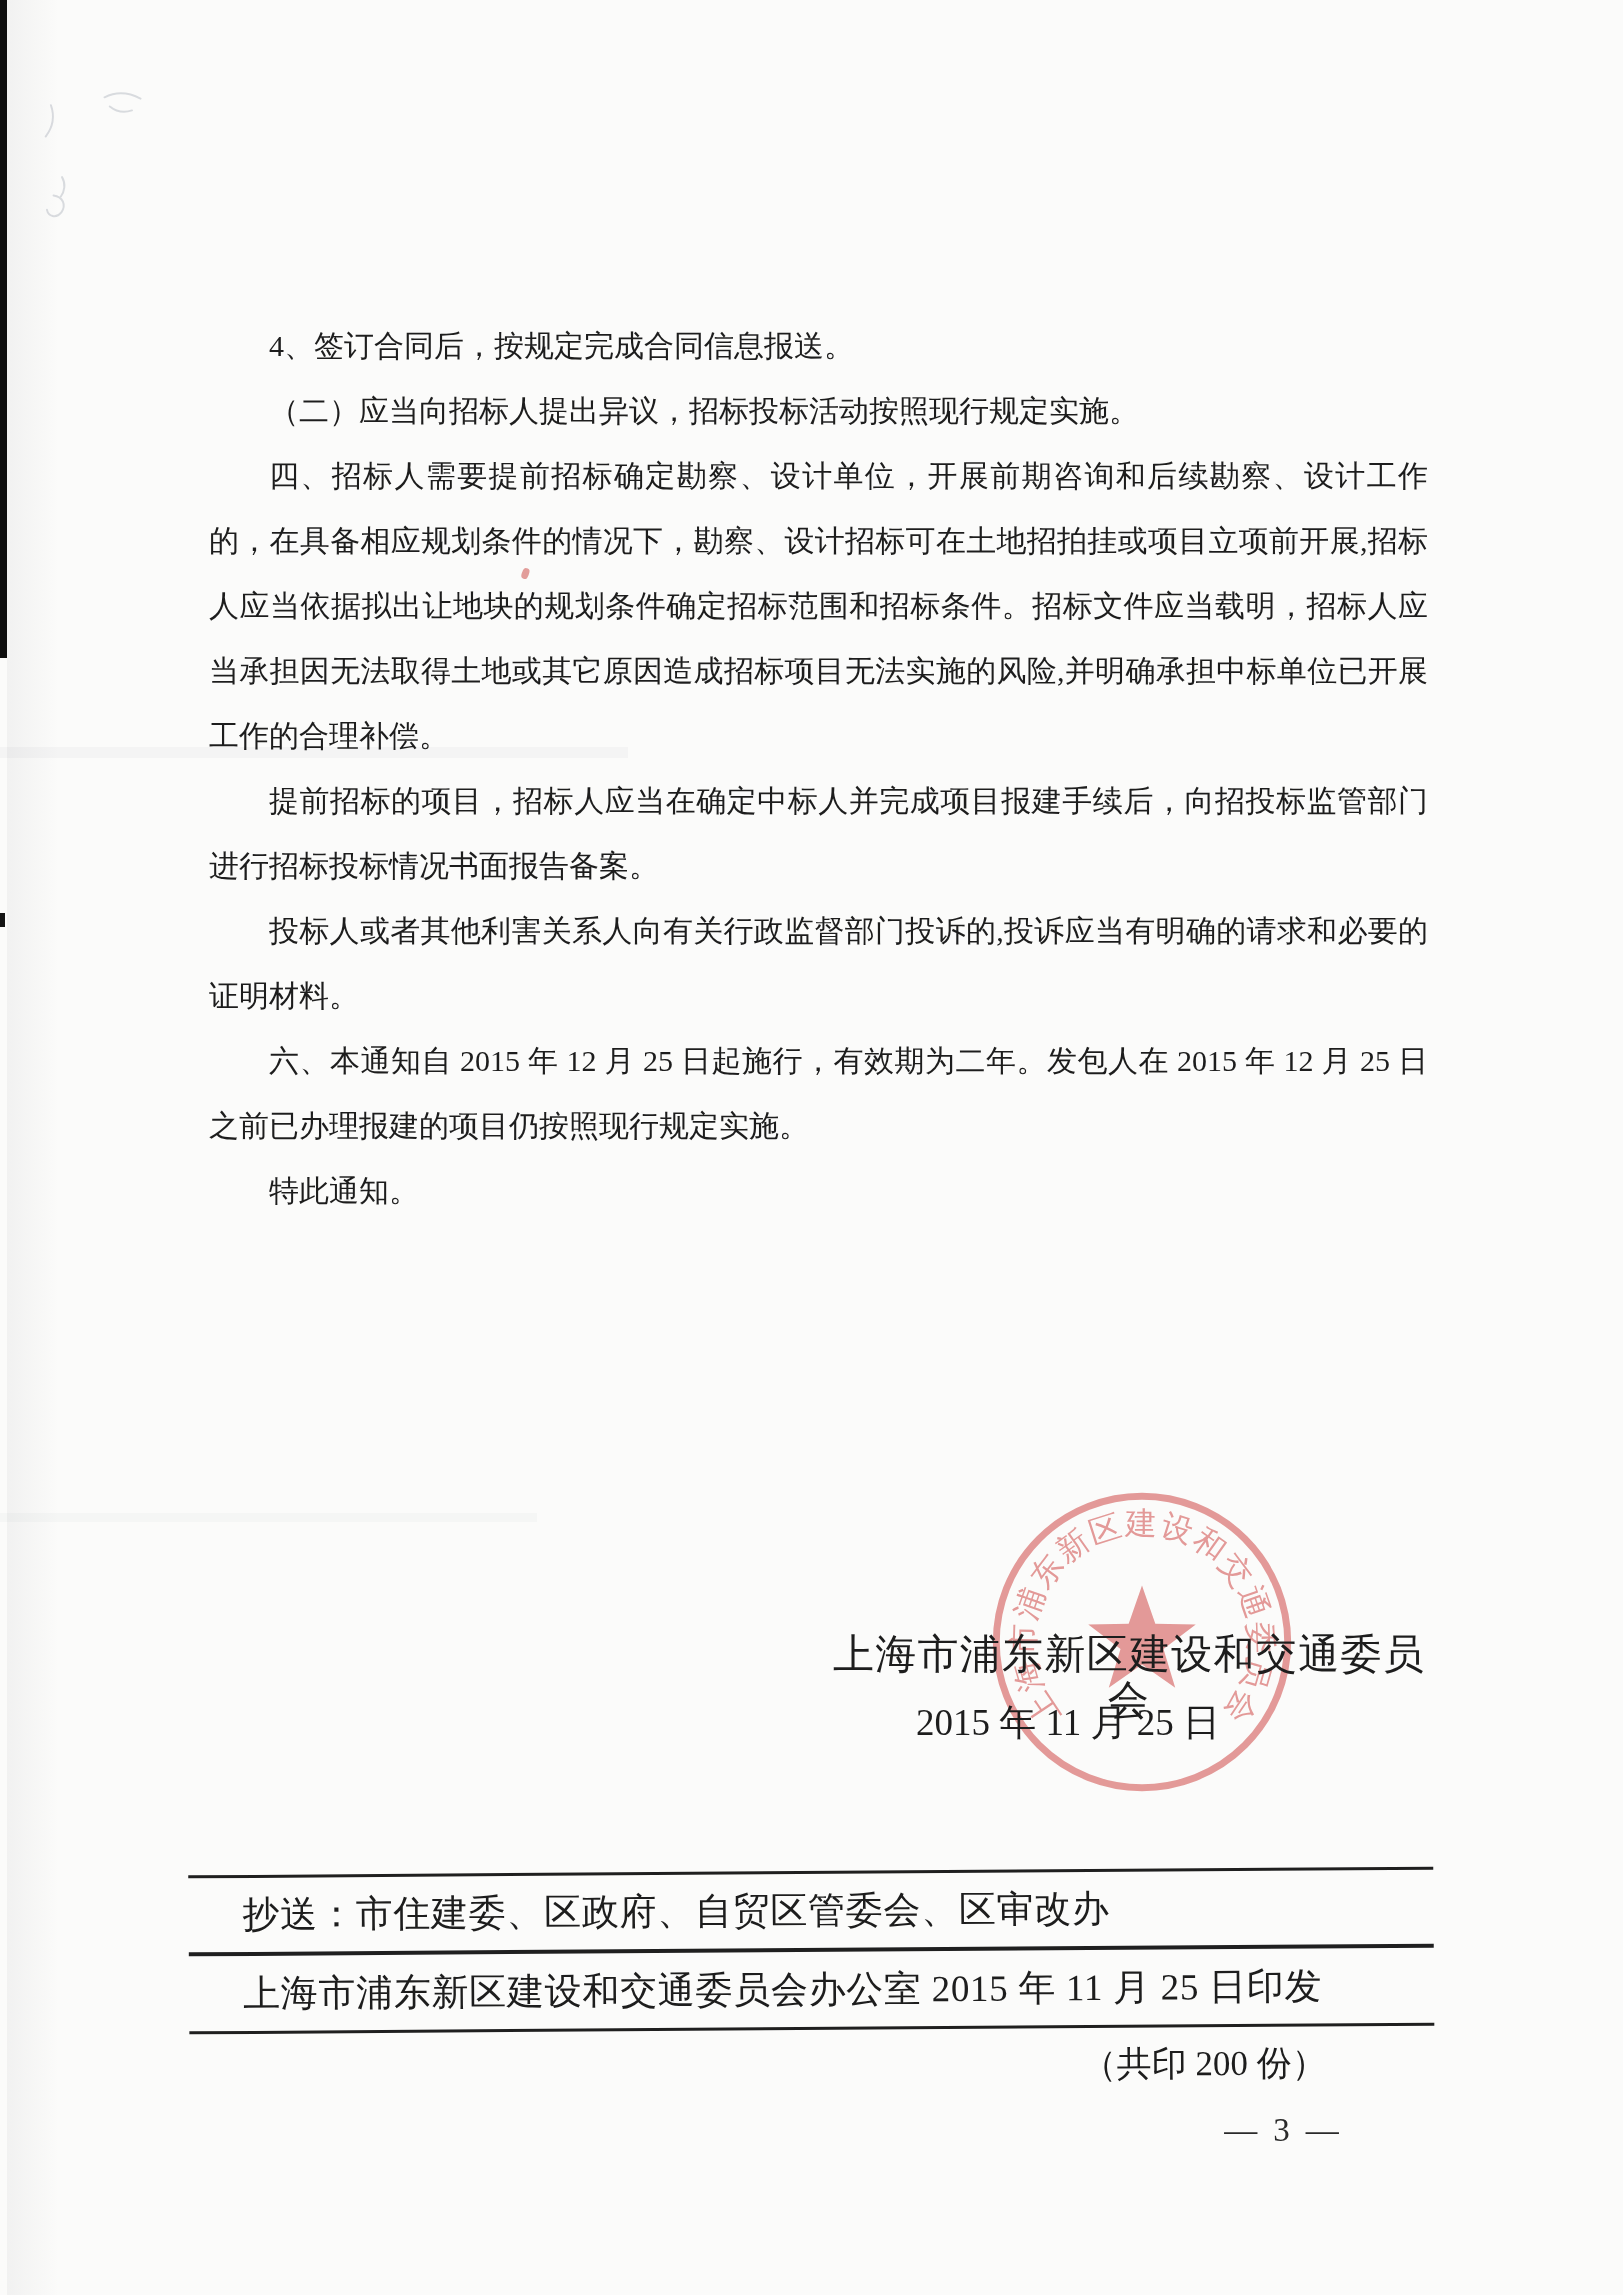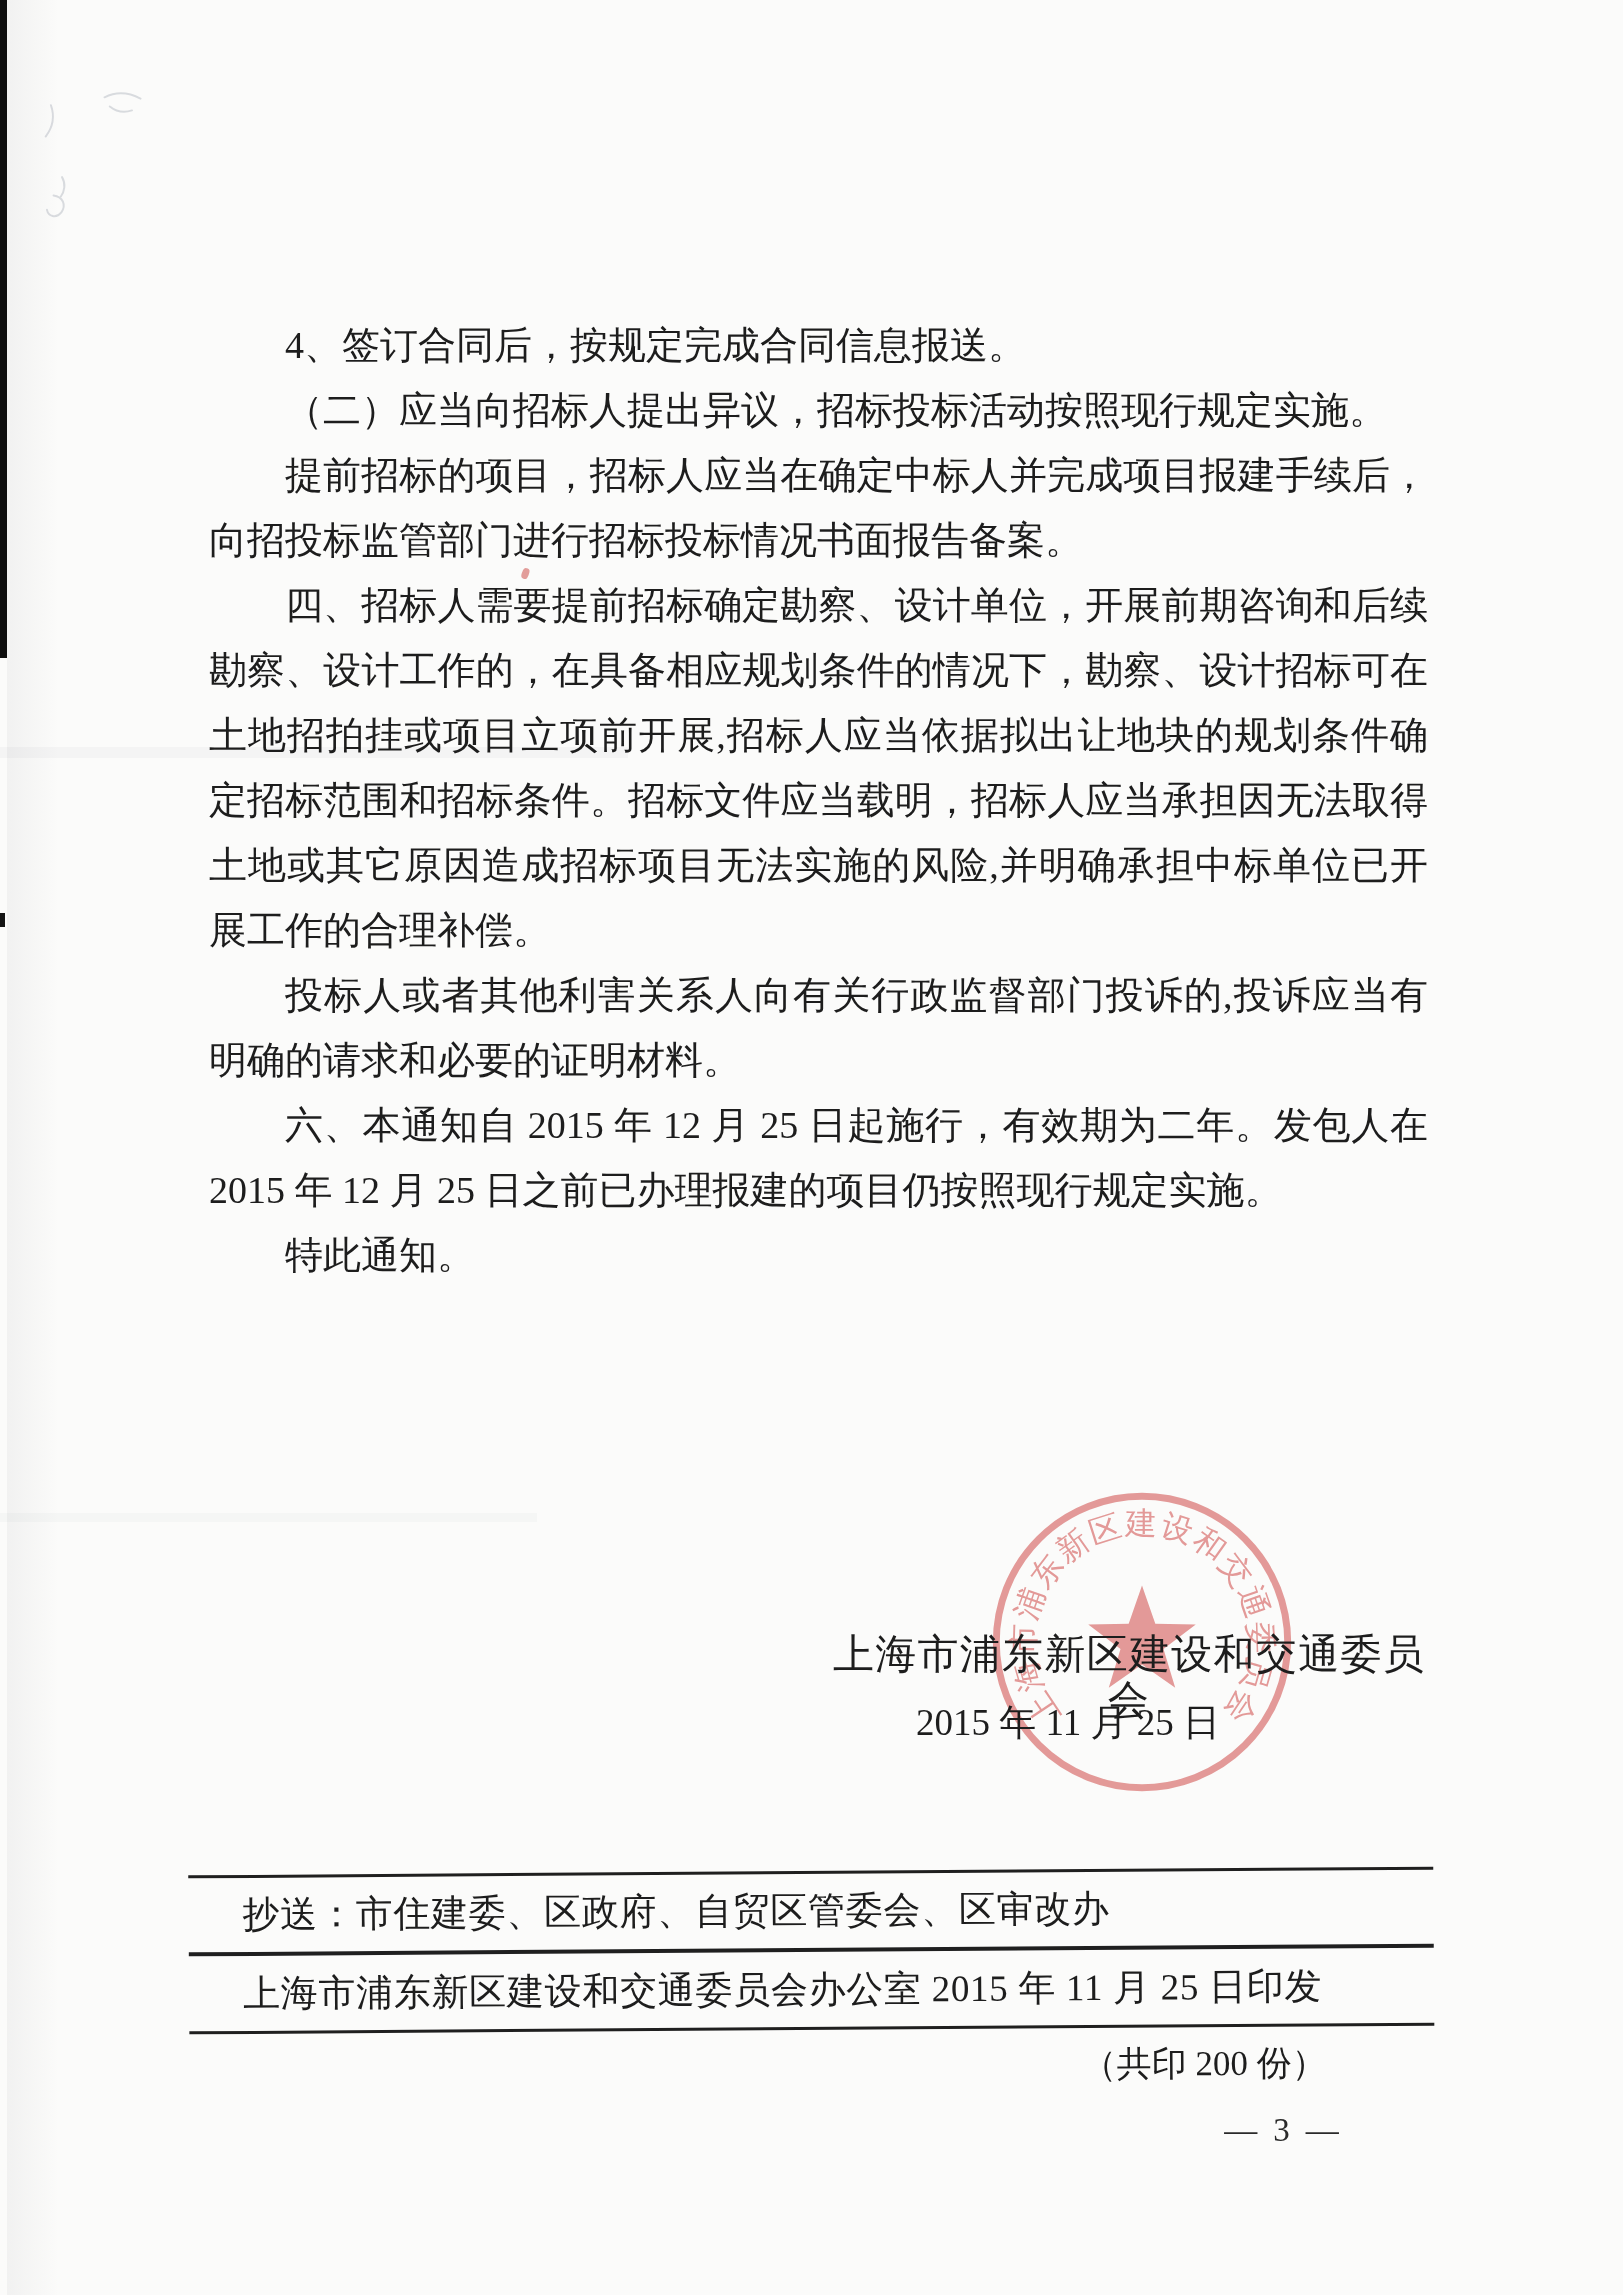--- a/index.html
+++ b/index.html
@@ -19,21 +19,21 @@
     background:linear-gradient(to right,rgba(60,60,70,0.05),rgba(60,60,70,0));}
   .band1{position:absolute;left:0;top:747px;width:628px;height:10.5px;background:rgba(110,115,130,0.05);}
   .band2{position:absolute;left:0;top:1513px;width:537px;height:8.5px;background:rgba(110,115,130,0.04);}
   .red-speck{position:absolute;left:522px;top:568px;width:6.5px;height:10.5px;
     background:rgba(205,80,75,0.55);border-radius:45%;transform:rotate(20deg);}
   .pencil-marks{position:absolute;left:26px;top:79px;}
 
   
   .body-text{
     position:absolute;left:209px;top:313px;width:1219px;
-    font-size:38px;line-height:65px;
+    font-size:30px;line-height:65px;
     text-align:justify;text-justify:inter-character;
   }
   .body-text p{margin:0;text-indent:2em;}
 
   
   .sig-org{
     position:absolute;left:831px;top:1631px;width:596px;
     font-size:41px;line-height:46px;text-align:center;letter-spacing:1.3px;
   }
   .sig-date{
@@ -74,22 +74,22 @@
       <path d="M 120 28 c 20 -10 40 -6 55 2"></path>
       <path d="M 128 42 c 10 8 22 10 34 6"></path>
       <path d="M 55 150 c 6 10 4 22 -2 30"></path>
       <path d="M 42 178 c 14 2 20 14 12 26 c -8 10 -20 6 -22 -4"></path>
     </g>
   </svg>
 
   <div class="body-text">
     <p>4、签订合同后，按规定完成合同信息报送。</p>
     <p>（二）应当向招标人提出异议，招标投标活动按照现行规定实施。</p>
+    <p>四、招标人需要提前招标确定勘察、设计单位，开展前期咨询和后续勘察、设计工作的，在具备相应规划条件的情况下，勘察、设计招标可在土地招拍挂或项目立项前开展,招标人应当依据拟出让地块的规划条件确定招标范围和招标条件。招标文件应当载明，招标人应当承担因无法取得土地或其它原因造成招标项目无法实施的风险,并明确承担中标单位已开展工作的合理补偿。</p>
     <p>提前招标的项目，招标人应当在确定中标人并完成项目报建手续后，向招投标监管部门进行招标投标情况书面报告备案。</p>
-    <p>四、招标人需要提前招标确定勘察、设计单位，开展前期咨询和后续勘察、设计工作的，在具备相应规划条件的情况下，勘察、设计招标可在土地招拍挂或项目立项前开展,招标人应当依据拟出让地块的规划条件确定招标范围和招标条件。招标文件应当载明，招标人应当承担因无法取得土地或其它原因造成招标项目无法实施的风险,并明确承担中标单位已开展工作的合理补偿。</p>
     <p>投标人或者其他利害关系人向有关行政监督部门投诉的,投诉应当有明确的请求和必要的证明材料。</p>
     <p>六、本通知自 2015 年 12 月 25 日起施行，有效期为二年。发包人在 2015 年 12 月 25 日之前已办理报建的项目仍按照现行规定实施。</p>
     <p>特此通知。</p>
   </div>
 
   <svg class="seal" viewBox="0 0 500 500">
     <g opacity="0.55">
       <circle cx="250" cy="250" r="232" fill="none" stroke="#cf4a47" stroke-width="11"></circle>
       <polygon fill="#cf4a47" points="250,160 271.2,220.9 335.6,222.2 284.2,261.1 302.9,322.8 250,286 197.1,322.8 215.8,261.1 164.4,222.2 228.8,220.9"></polygon>
       <path id="sealArc" d="M 250 422 A 172 172 0 1 1 250.01 422" fill="none"></path>

